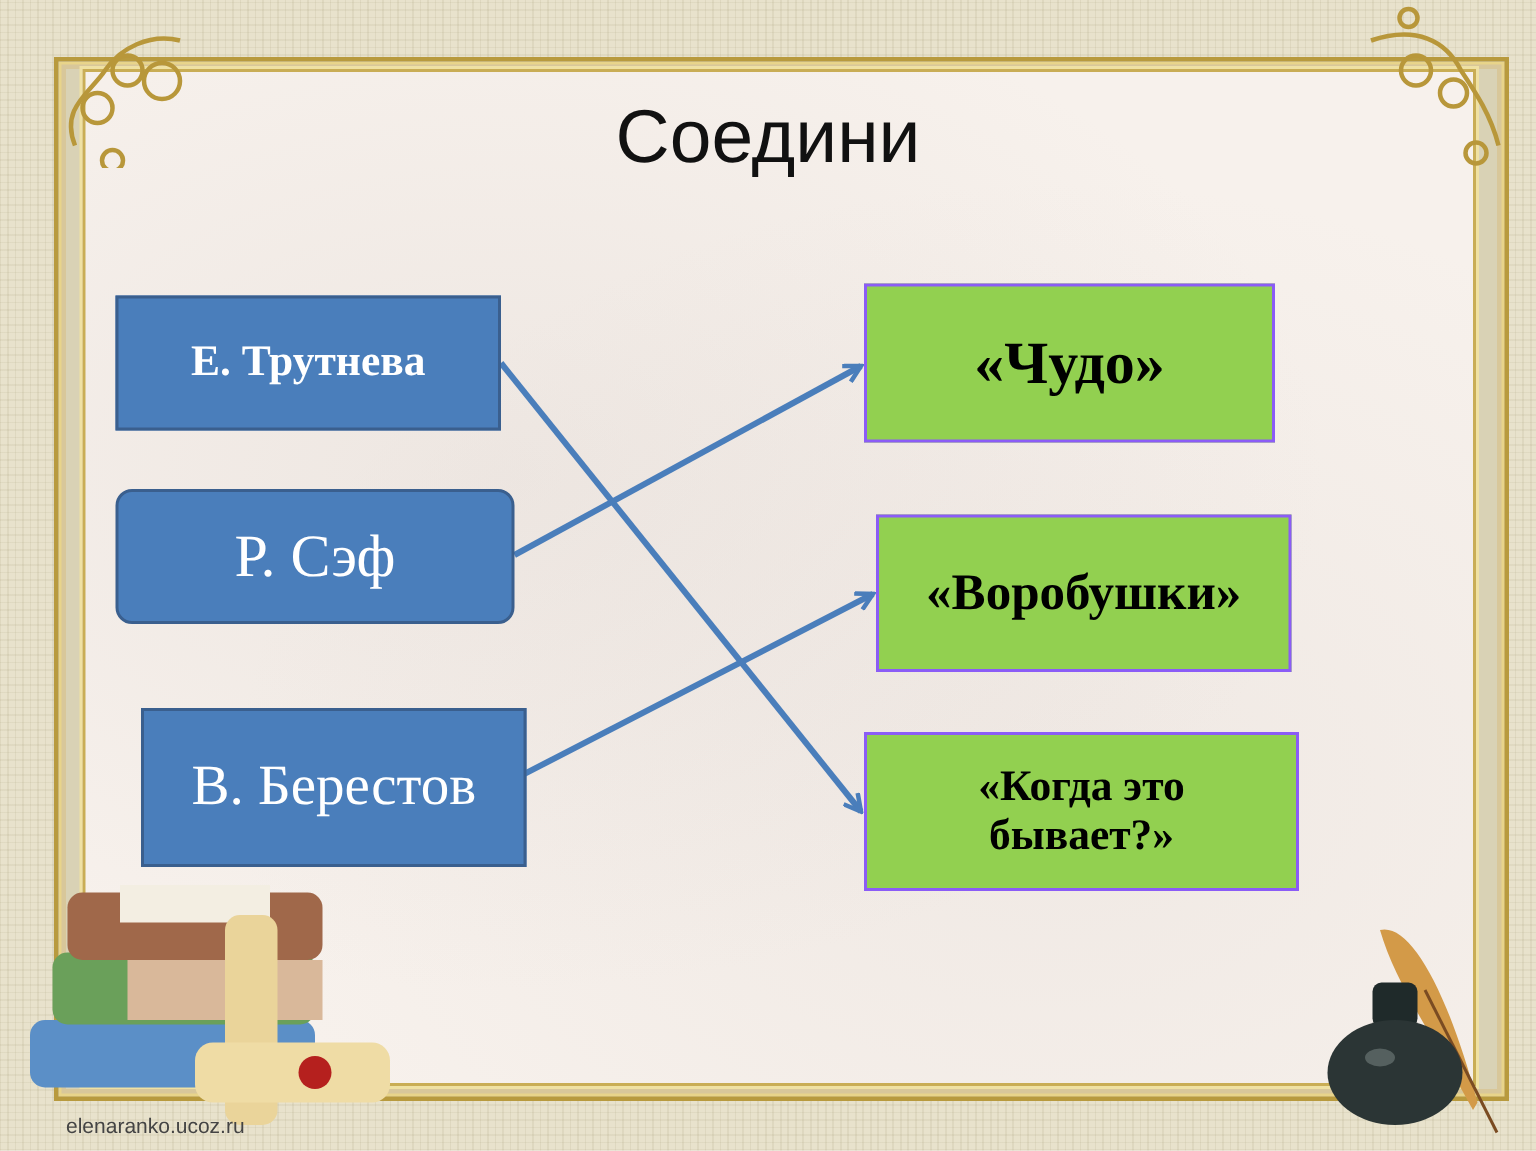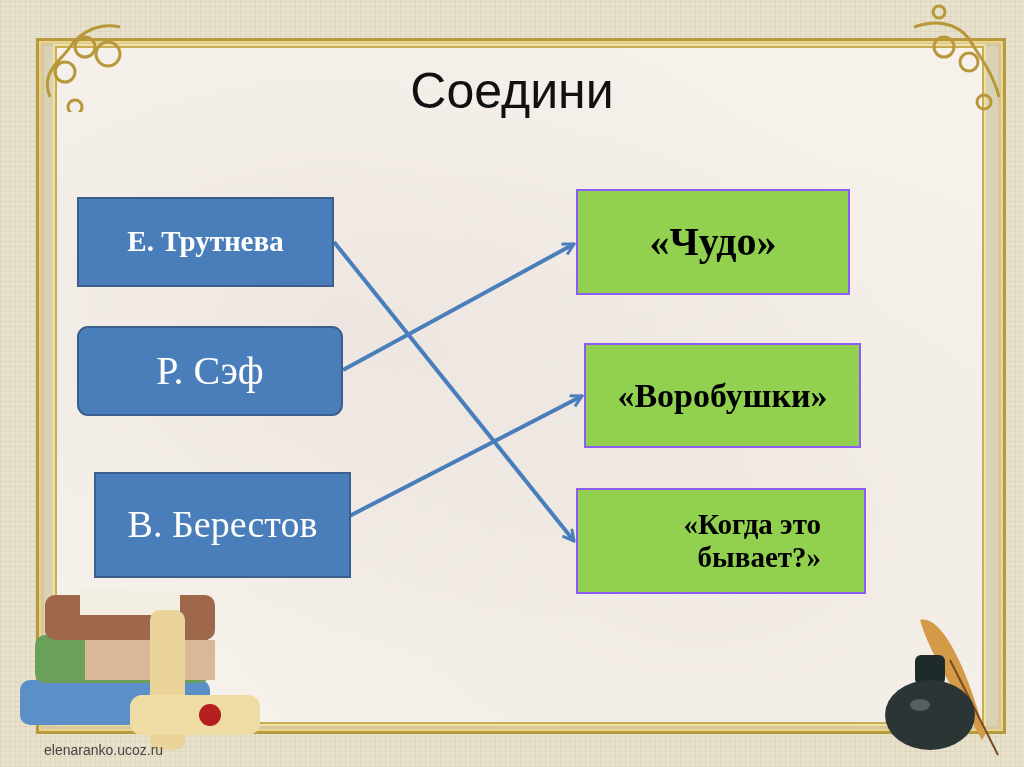--- a/index.html
+++ b/index.html
@@ -112,21 +112,21 @@
   <span>В. Берестов</span>
 </div>
 
 <div class="box green g1">
   <span>«Чудо»</span>
 </div>
 <div class="box green g2">
   <span>«Воробушки»</span>
 </div>
 <div class="box green g3">
-  <span style="display:inline-block;width:200px;text-align:right;">«Когда это бывает?»</span>
+  <span style="display:inline-block;width:200px;">«Когда это бывает?»</span>
 </div>
 
 <svg class="books" viewBox="0 0 260 175">
   <rect x="10" y="100" width="190" height="45" rx="10" fill="#5b8fc7"></rect>
   <rect x="25" y="55" width="175" height="48" rx="10" fill="#6aa05a"></rect>
   <rect x="75" y="60" width="130" height="40" fill="#d9b89a"></rect>
   <rect x="35" y="15" width="170" height="45" rx="10" fill="#a0684a"></rect>
   <rect x="70" y="10" width="100" height="25" fill="#f3eee2"></rect>
   <rect x="140" y="30" width="35" height="140" rx="10" fill="#ead49a"></rect>
   <rect x="120" y="115" width="130" height="40" rx="12" fill="#efdca5"></rect>

